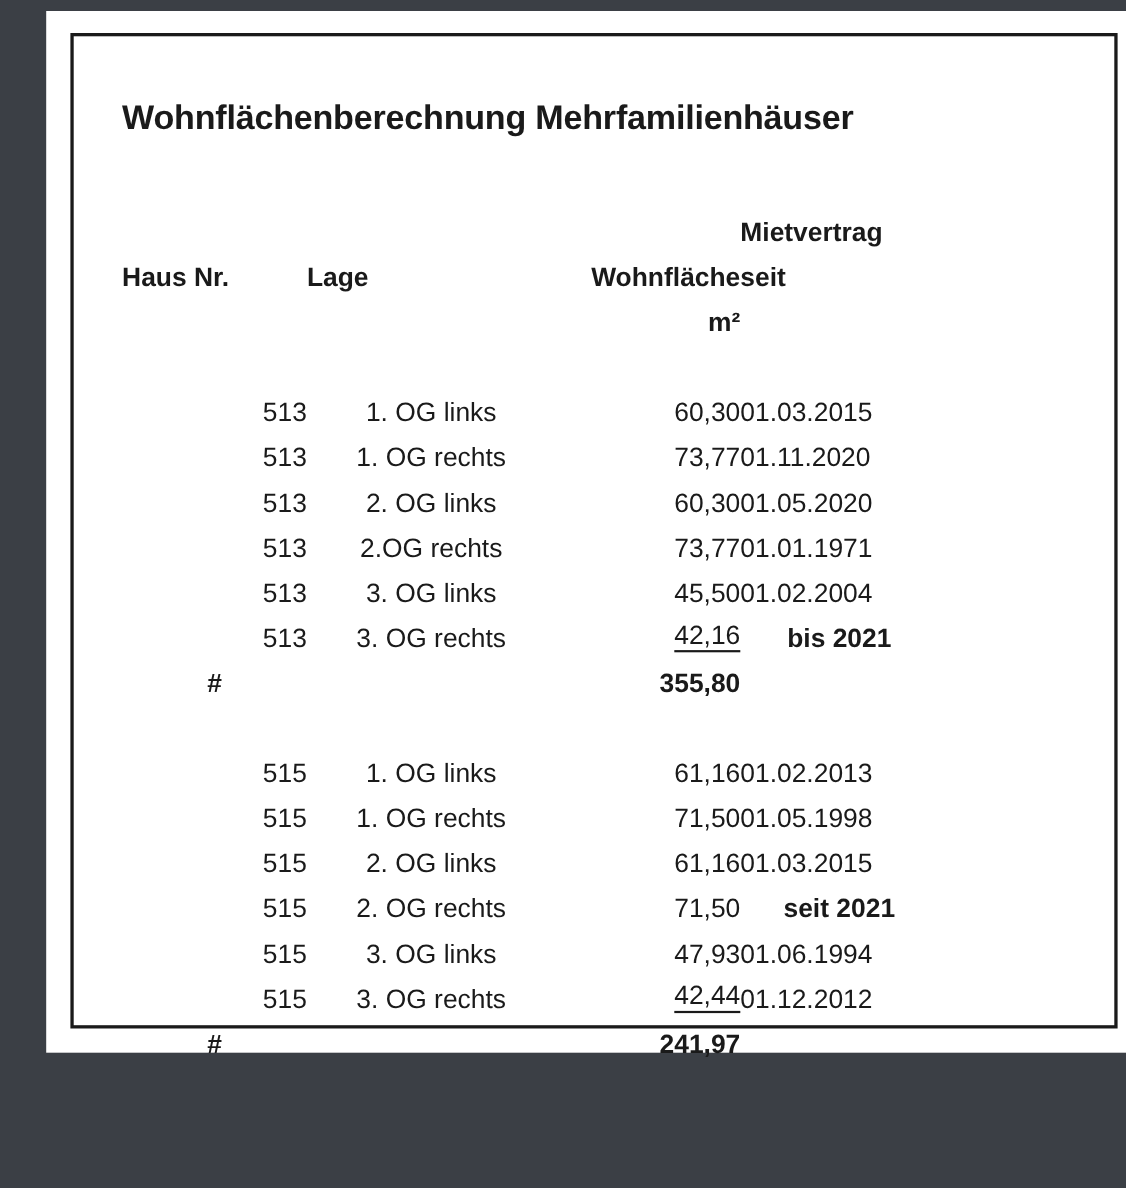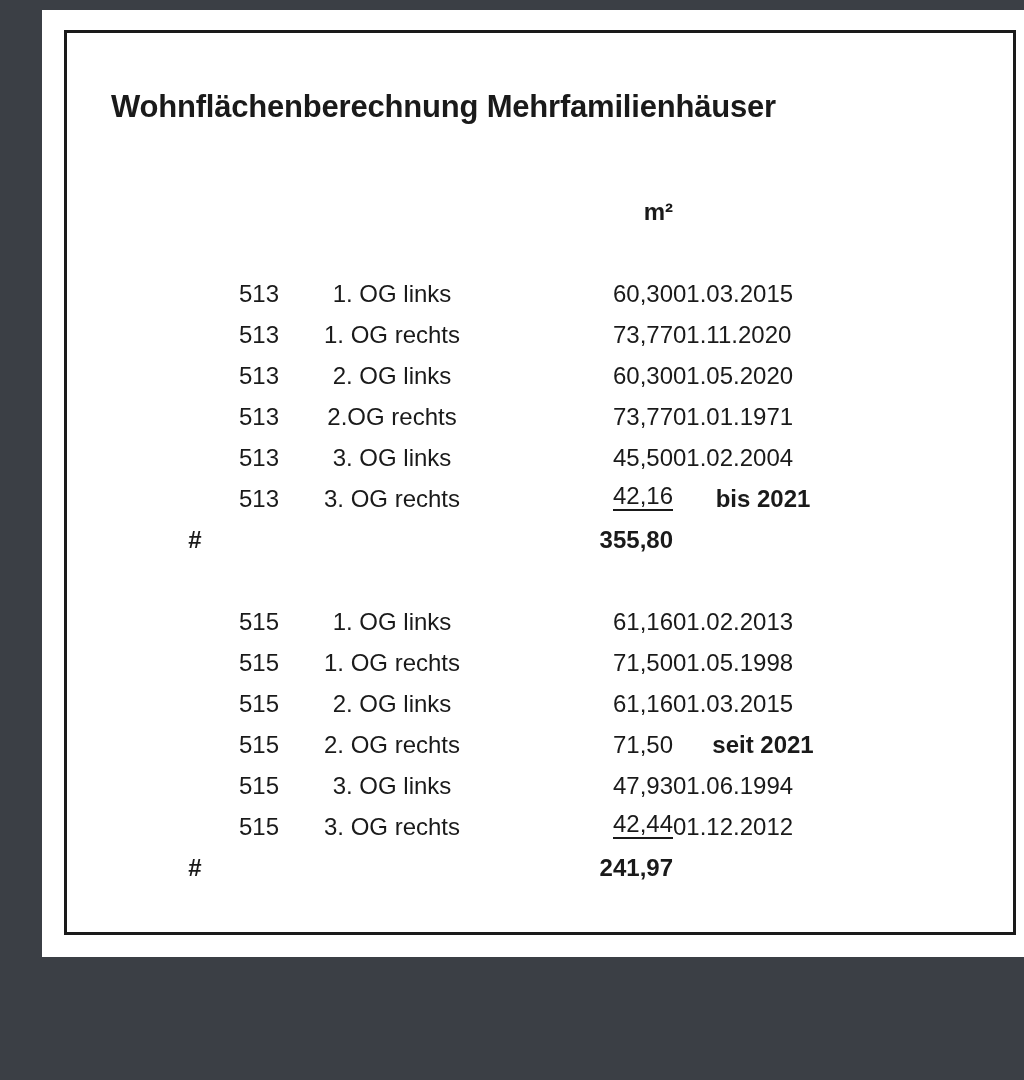--- a/index.html
+++ b/index.html
@@ -160,21 +160,33 @@
 
       <table class="sheet">
         <colgroup>
           <col class="c-haus">
           <col class="c-lage">
           <col class="c-flaeche">
           <col class="c-miet">
         </colgroup>
         <tbody>
 
-
+          <tr>
+            <td></td>
+            <td></td>
+            <td></td>
+            <td class="hdr-miet-top">Mietvertrag</td>
+          </tr>
+
+          <tr>
+            <td class="hdr hdr-haus">Haus Nr.</td>
+            <td class="hdr hdr-lage">Lage</td>
+            <td class="hdr hdr-flaeche">Wohnfläche</td>
+            <td class="hdr hdr-miet">seit</td>
+          </tr>
 
           <tr>
             <td></td>
             <td></td>
             <td class="sub-m2">m²</td>
             <td></td>
           </tr>
 
           <tr class="spacer-row">
             <td></td>

